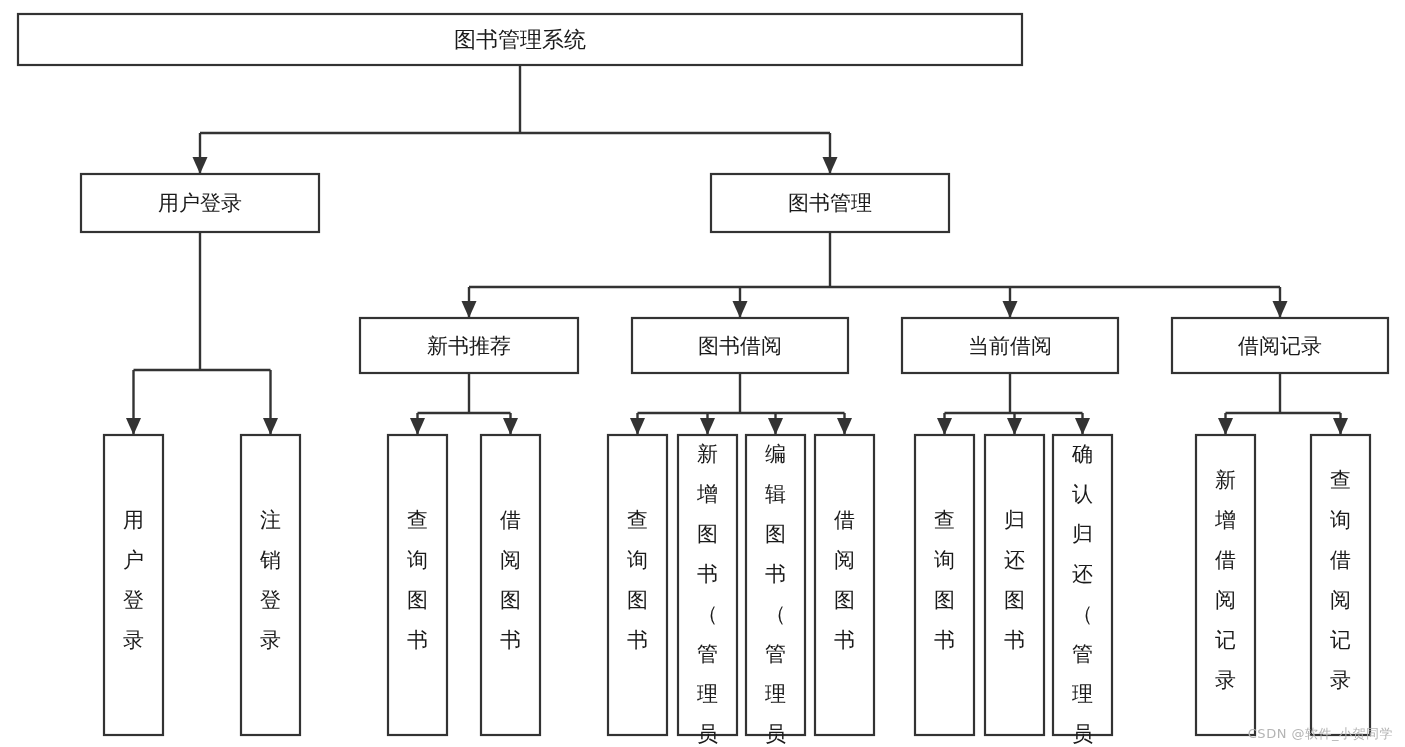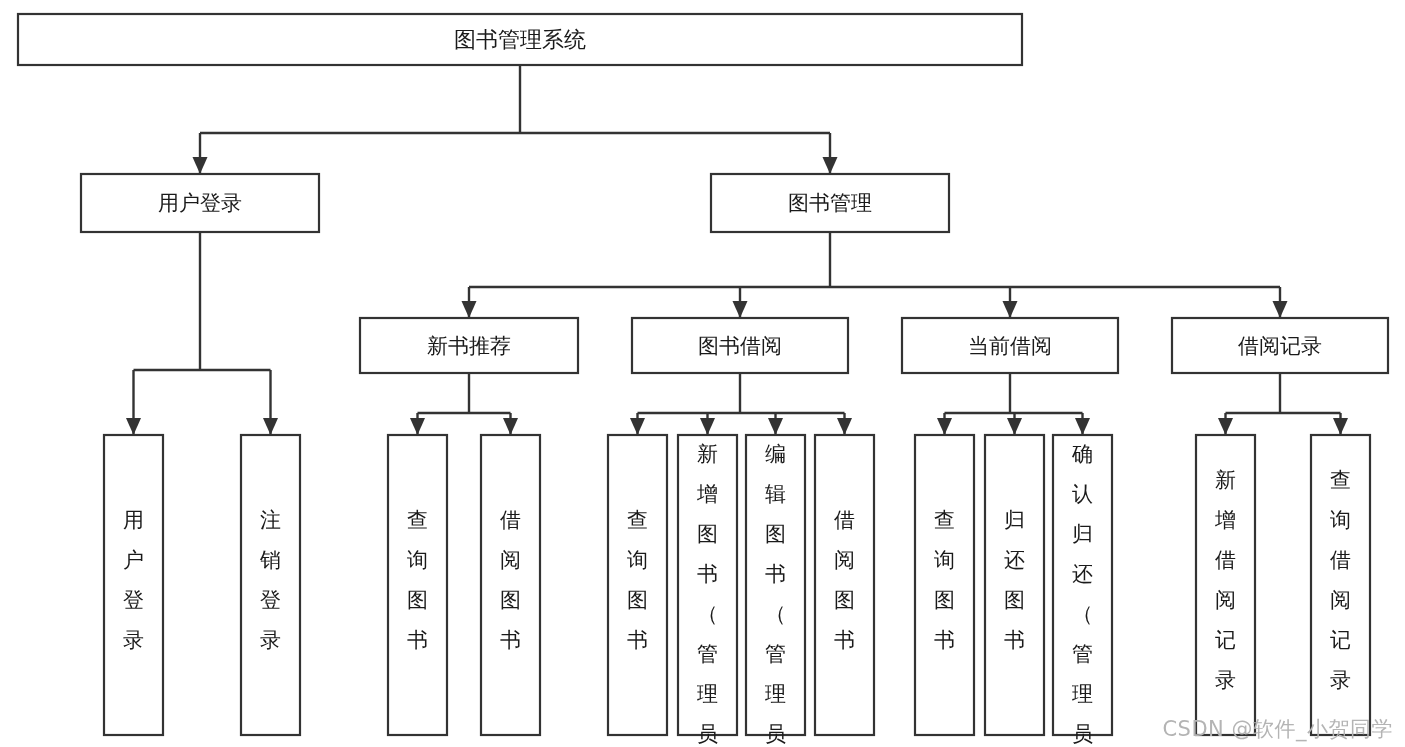--- a/index.html
+++ b/index.html
@@ -57,21 +57,21 @@
     fill: #1a1a1a;
     font-family: "DejaVu Sans", "Liberation Sans", sans-serif;
     font-size: 21px;
     text-anchor: middle;
   }
   .watermark {
     position: absolute;
     right: 12px;
     bottom: 4px;
     font-family: "DejaVu Sans", "Liberation Sans", sans-serif;
-    font-size: 21px;
+    font-size: 13px;
     color: #b4b4b4;
     letter-spacing: 0.5px;
     white-space: nowrap;
     user-select: none;
   }
 </style>
 </head>
 <body>
 
 <div id="diagram-root">

